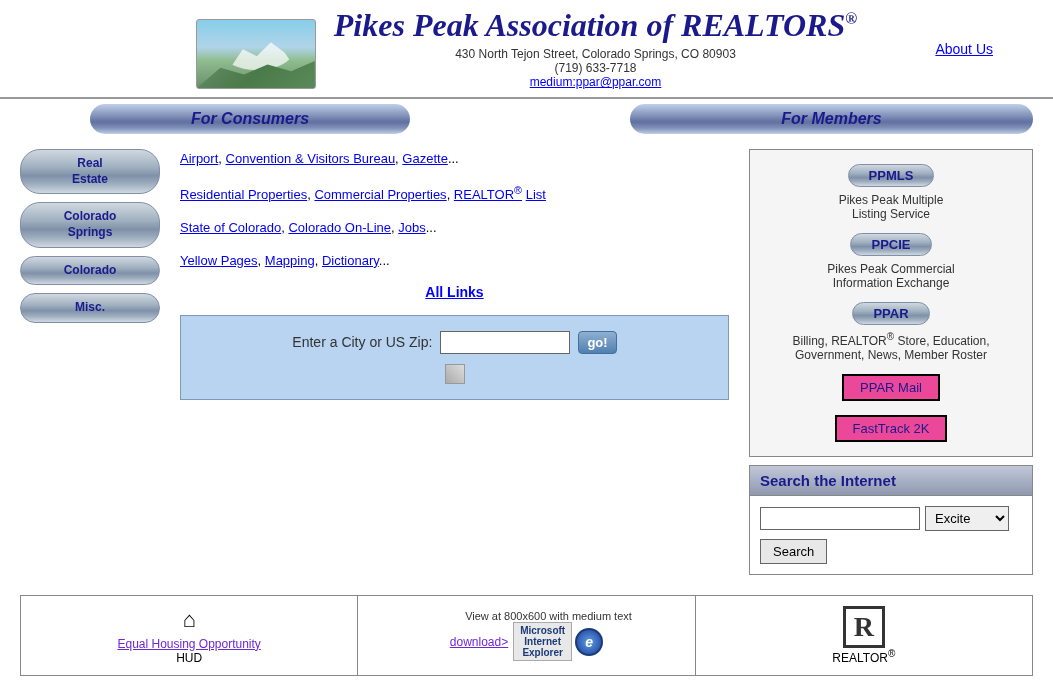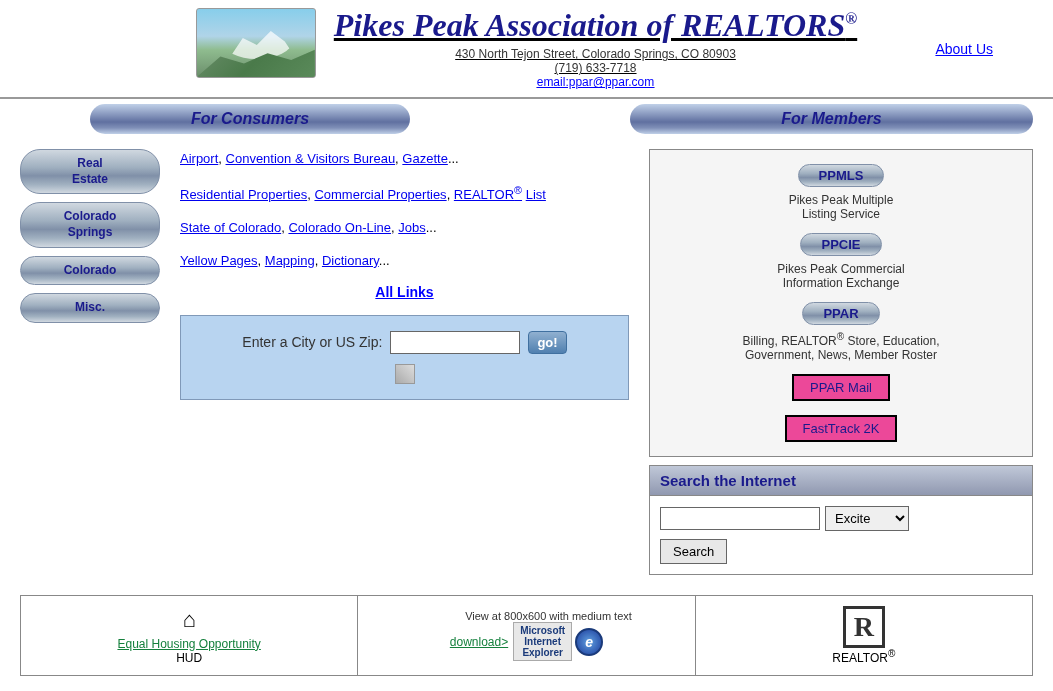--- a/index.html
+++ b/index.html
@@ -14,23 +14,22 @@
     .header {
       display: flex;
       align-items: center;
       justify-content: center;
       padding: 8px 20px;
       border-bottom: 2px solid #999;
       position: relative;
     }
     .header-logo-area {
       display: flex;
-      align-items: flex-start;
+      align-items: flex-end;
       gap: 18px;
-      text-decoration: underline;
     }
     .mountain-img {
       width: 120px;
       height: 70px;
       background: linear-gradient(180deg, #87ceeb 0%, #b0d4e8 40%, #8fbc8f 60%, #6b8e6b 100%);
       border: 1px solid #999;
       border-radius: 3px;
       position: relative;
       overflow: hidden;
     }
@@ -201,21 +200,21 @@
     .loading-img {
       width: 20px;
       height: 20px;
       background: linear-gradient(45deg, #aaa, #ddd);
       border: 1px solid #999;
       margin: 0 auto;
     }
 
     
     .right-panel {
-      width: 384px;
+      width: 284px;
       flex-shrink: 0;
     }
     .members-box {
       border: 1px solid #888;
       background: #f5f5f5;
       padding: 10px;
       text-align: center;
       margin-bottom: 8px;
     }
     .oval-badge {
@@ -304,21 +303,21 @@
       border-right: 1px solid #888;
       display: flex;
       flex-direction: column;
       align-items: center;
       justify-content: center;
       text-align: center;
       font-size: 12px;
     }
     .footer-cell:last-child { border-right: none; }
     .footer-cell a {
-      color: #15803d;
+      color: #6d28d9;
       text-decoration: underline;
     }
     .equal-housing-icon {
       font-size: 22px;
       margin-bottom: 4px;
     }
     .ie-text {
       font-size: 11px;
       color: #333;
       margin-left: 44px;
@@ -343,21 +342,21 @@
 <div class="header">
   <div class="header-logo-area">
     <div class="mountain-img"></div>
     <div class="header-title">
       <h1>
         <span>Pikes Peak Association of REALTORS</span><span style="font-size:16px;vertical-align:super;">®</span>
       </h1>
       <div class="header-contact">
         <div>430 North Tejon Street, Colorado Springs, CO 80903</div>
         <div>(719) 633-7718</div>
-        <a href="#">email:ppar@ppar.com</a>
+        <a href="#">medium:ppar@ppar.com</a>
       </div>
     </div>
   </div>
   <a class="about-us-link" href="#">About Us</a>
 </div>
 
 <div class="nav-row">
   <div class="nav-pill-left">For Consumers</div>
   <div class="nav-pill-right">For Members</div>
 </div>

